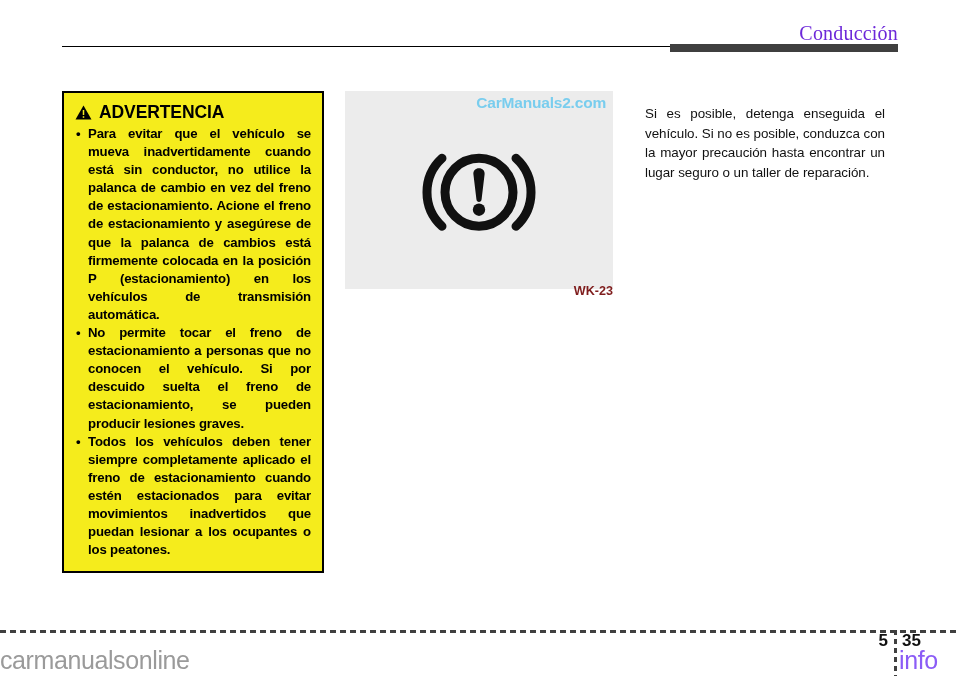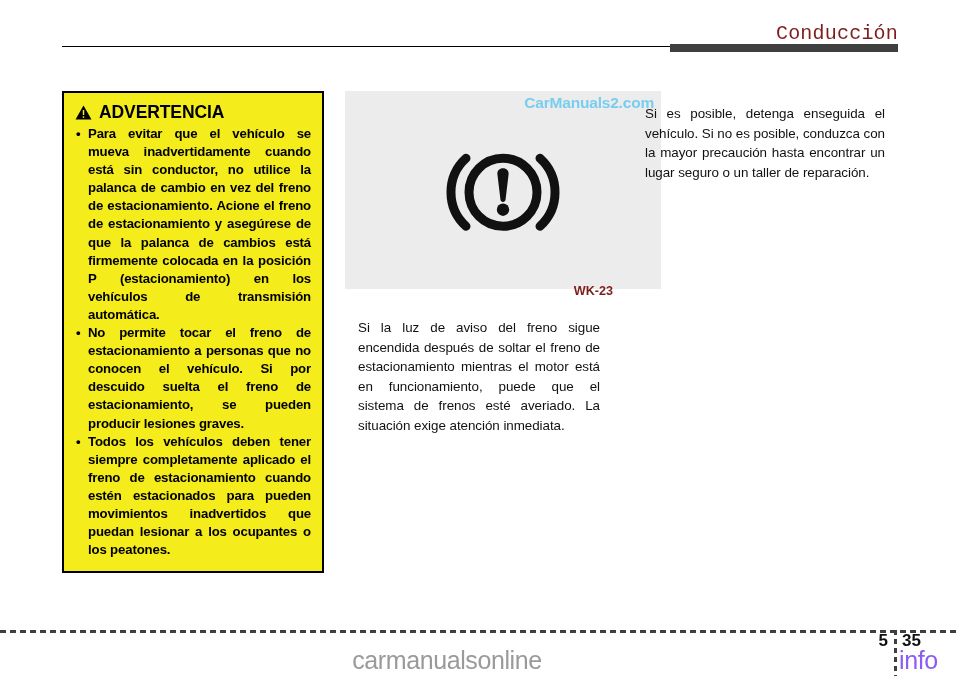--- a/index.html
+++ b/index.html
@@ -21,23 +21,23 @@
     position: absolute;
     left: 0;
     top: 0;
     width: 960px;
     height: 62px;
   }
   #header-title {
     position: absolute;
     right: 62px;
     top: 22px;
-    font-family: Liberation Mono, monospace;
+    font-family: Liberation Serif, serif;
     font-size: 20px;
-    color: #7f1d1d;
+    color: #6d28d9;
     letter-spacing: 0.2px;
     white-space: nowrap;
   }
   #header-rule-thin {
     position: absolute;
     left: 62px;
     top: 46px;
     width: 610px;
     height: 1px;
     background: #000000;
@@ -117,21 +117,20 @@
   }
 
   
   #figure {
     position: absolute;
     left: 345px;
     top: 91px;
     width: 268px;
     height: 198px;
     background: #ececec;
-    padding-left: 48px;
   }
   #figure-watermark {
     position: absolute;
     right: 7px;
     top: 3px;
     font-size: 15.5px;
     font-weight: bold;
     color: #79cdee;
     letter-spacing: -0.2px;
     white-space: nowrap;
@@ -216,21 +215,21 @@
     font-size: 17px;
     font-weight: bold;
     color: #111;
     text-align: center;
   }
   #site-watermark-left {
     position: absolute;
     left: 0px;
     top: 646px;
     width: 894px;
-    text-align: center;
+    text-align: left;
     font-size: 25px;
     color: #9a9a9a;
     letter-spacing: -0.4px;
     white-space: nowrap;
   }
   #site-watermark-right {
     position: absolute;
     left: 899px;
     top: 646px;
     font-size: 25px;
@@ -265,21 +264,21 @@
       <li class="warn-item">
         <span class="bullet">•</span>
         <span>Para evitar que el vehículo se mueva inadvertidamente cuando está sin conductor, no utilice la palanca de cambio en vez del freno de estacionamiento. Acione el freno de estacionamiento y asegúrese de que la palanca de cambios está firmemente colocada en la posición P (estacionamiento) en los vehículos de transmisión automática.</span>
       </li>
       <li class="warn-item">
         <span class="bullet">•</span>
         <span>No permite tocar el freno de estacionamiento a personas que no conocen el vehículo. Si por descuido suelta el freno de estacionamiento, se pueden producir lesiones graves.</span>
       </li>
       <li class="warn-item">
         <span class="bullet">•</span>
-        <span>Todos los vehículos deben tener siempre completamente aplicado el freno de estacionamiento cuando estén estacionados para pueden movimientos inadvertidos que puedan lesionar a los ocupantes o los peatones.</span>
+        <span>Todos los vehículos deben tener siempre completamente aplicado el freno de estacionamiento cuando estén estacionados para evitar movimientos inadvertidos que puedan lesionar a los ocupantes o los peatones.</span>
       </li>
     </ul>
   </div>
 
   <div id="figure">
     <div id="figure-watermark">CarManuals2.com</div>
     <div id="brake-icon">
       <svg viewBox="0 0 132 112" width="132" height="112" aria-hidden="true">
 
         <circle cx="66" cy="56" r="34" fill="none" stroke="#111111" stroke-width="9"></circle>
@@ -289,21 +288,20 @@
 
         <path d="M29 22 A46 46 0 0 0 29 90" fill="none" stroke="#111111" stroke-width="9" stroke-linecap="round"></path>
 
         <path d="M103 22 A46 46 0 0 1 103 90" fill="none" stroke="#111111" stroke-width="9" stroke-linecap="round"></path>
       </svg>
     </div>
   </div>
   <div id="figure-caption">WK-23</div>
 
   <div id="mid-text" class="body-col">
-    <p>Si la luz de aviso del freno sigue encendida después de soltar el freno de estacionamiento mientras el motor está en funcionamiento, puede que el sistema de frenos esté averiado. La situación exige atención inmediata.</p>
   </div>
 
   <div id="right-text" class="body-col">
     <p>Si es posible, detenga enseguida el vehículo. Si no es posible, conduzca con la mayor precaución hasta encontrar un lugar seguro o un taller de reparación.</p>
   </div>
 
 </div>
 
 <div id="footer-dash"></div>
 <div id="footer-dash-vert"></div>

